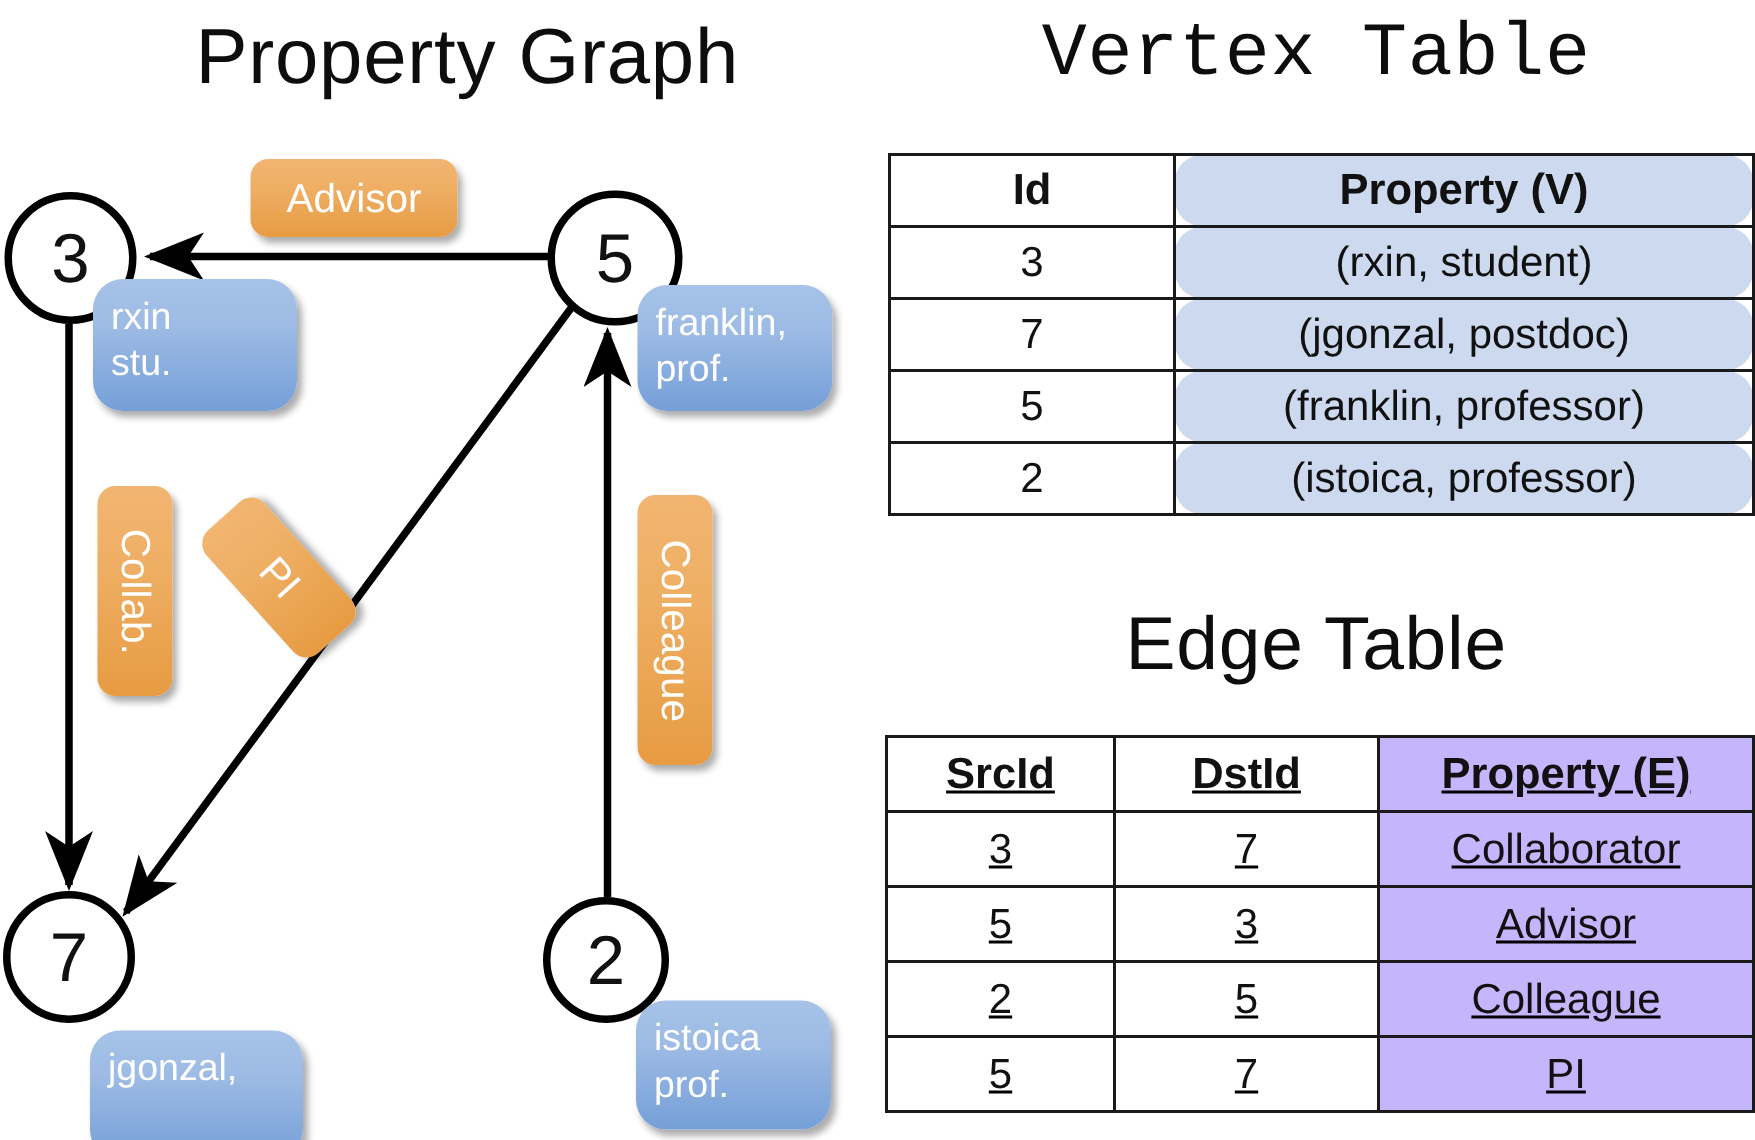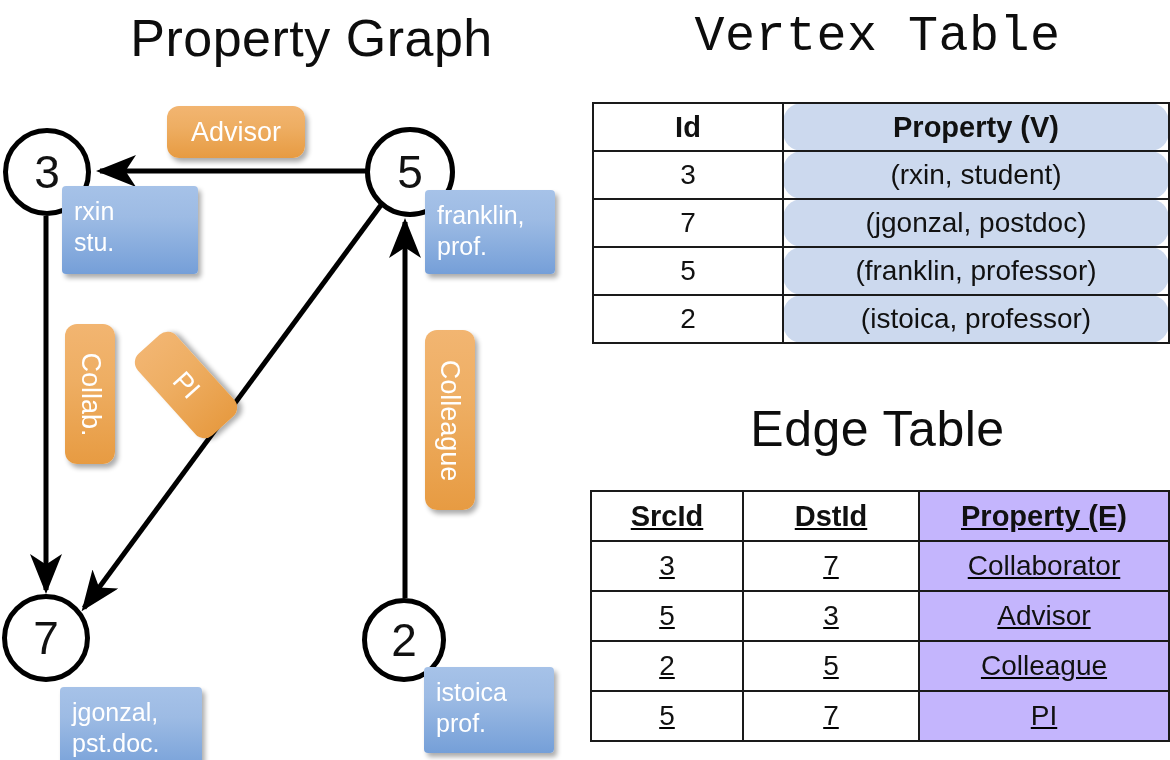--- a/index.html
+++ b/index.html
@@ -42,21 +42,21 @@
     font-size:46px;
     font-weight:300;
     color:#111;
     font-family:"Liberation Sans", sans-serif;
     z-index:4;
   }
 
   
   .propbox{
     position:absolute;
-    border-radius:4px;
+    border-radius:20px;
     background:linear-gradient(to bottom,#a6c2e8 0%,#9dbbe4 35%,#759fd8 100%);
     box-shadow:3px 4px 5px rgba(0,0,0,0.33);
     color:#ffffff;
     font-size:25px;
     font-weight:300;
     line-height:1.25;
     padding:10px 12px;
     box-sizing:border-box;
     z-index:5;
     font-family:"Liberation Sans", sans-serif;
@@ -144,21 +144,20 @@
       <div>stu.</div>
     </div>
 
     <div class="propbox" style="left:425px;top:190px;width:130px;height:84px;">
       <div>franklin,</div>
       <div>prof.</div>
     </div>
 
     <div class="propbox" style="left:60px;top:687px;width:142px;height:86px;">
       <div>jgonzal,</div>
-      <div>pst.doc.</div>
     </div>
 
     <div class="propbox" style="left:424px;top:655px;width:130px;height:86px;margin-top:12px;">
       <div>istoica</div>
       <div>prof.</div>
     </div>
 
     <div class="labelbox" style="left:167px;top:106px;width:138px;height:52px;">
       <span>Advisor</span>
     </div>

